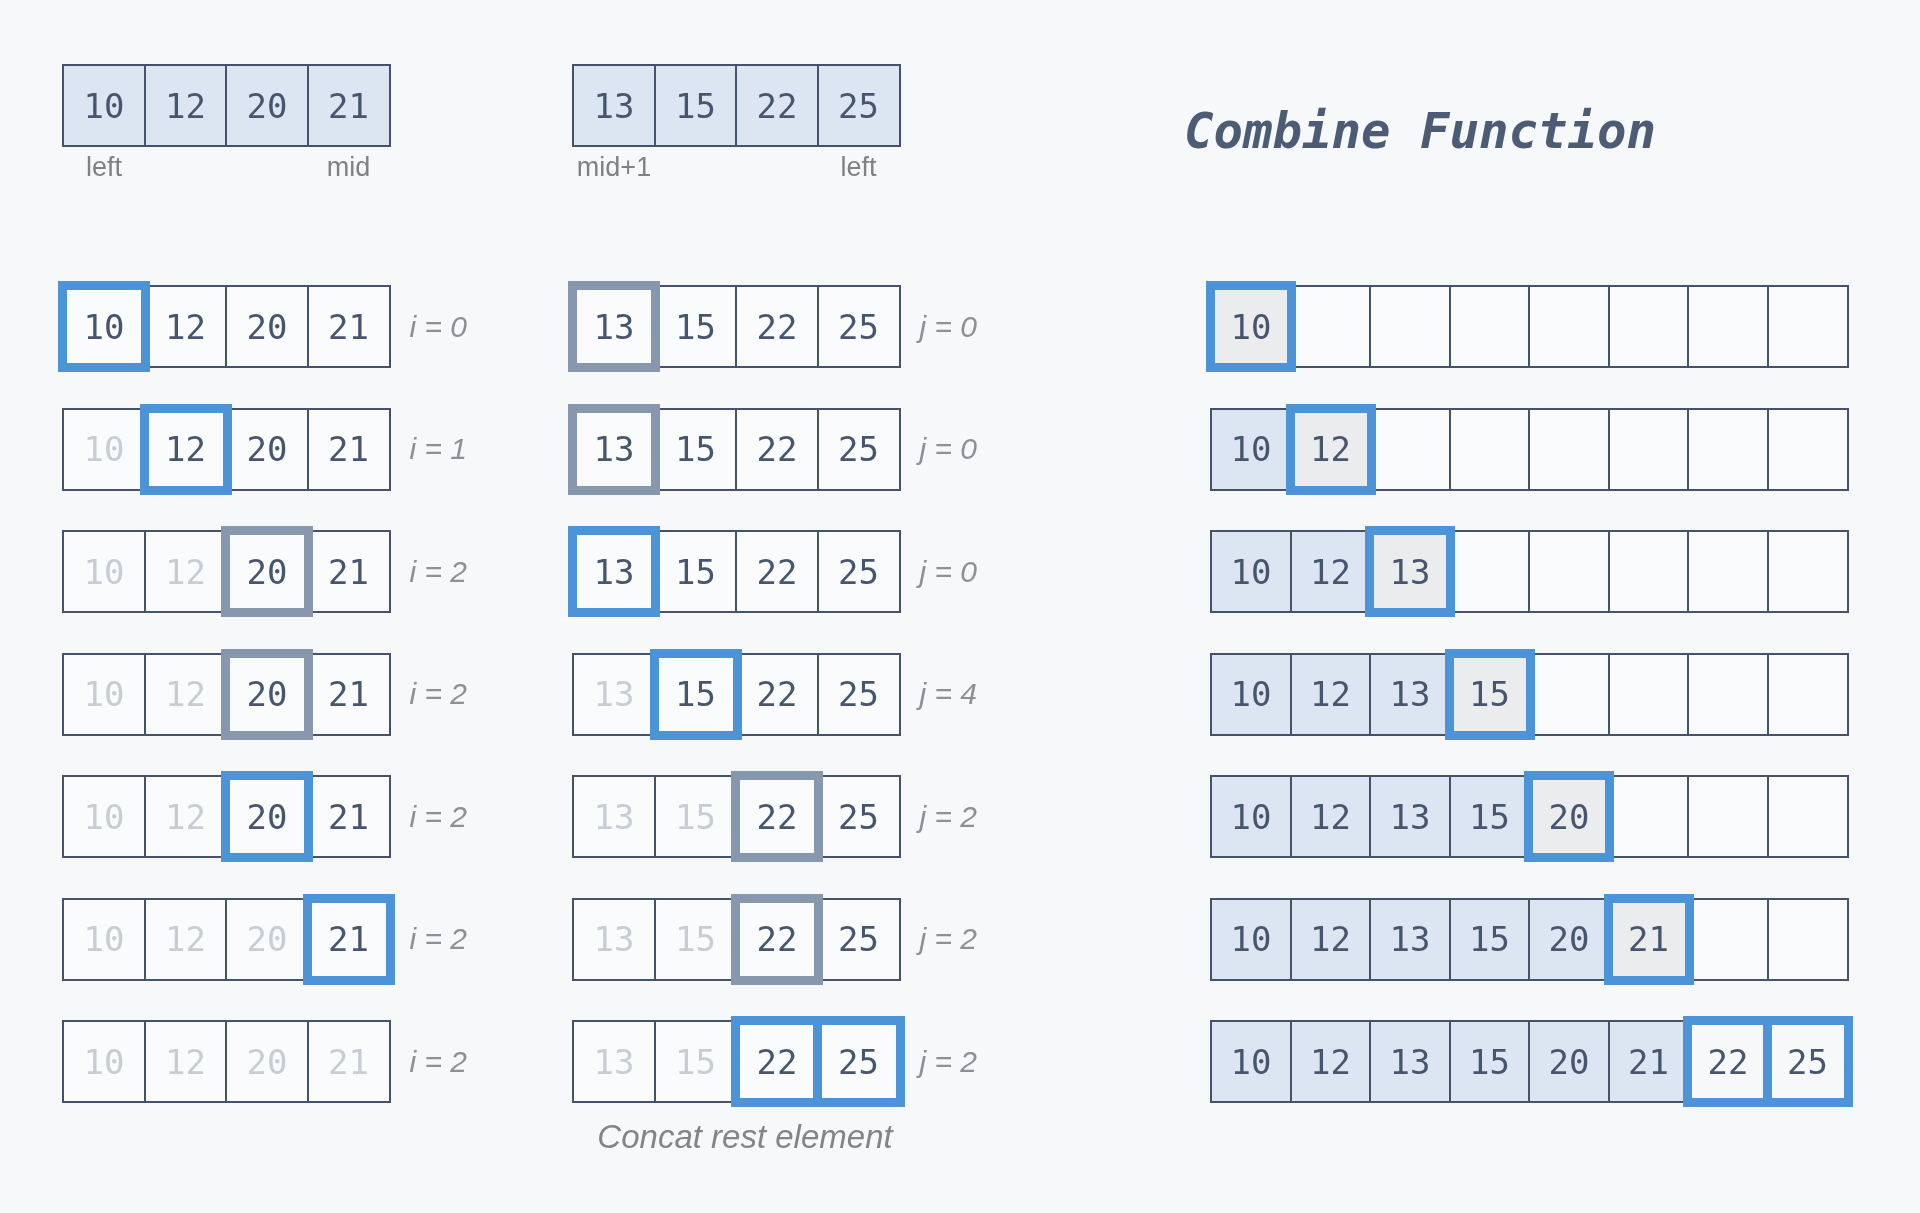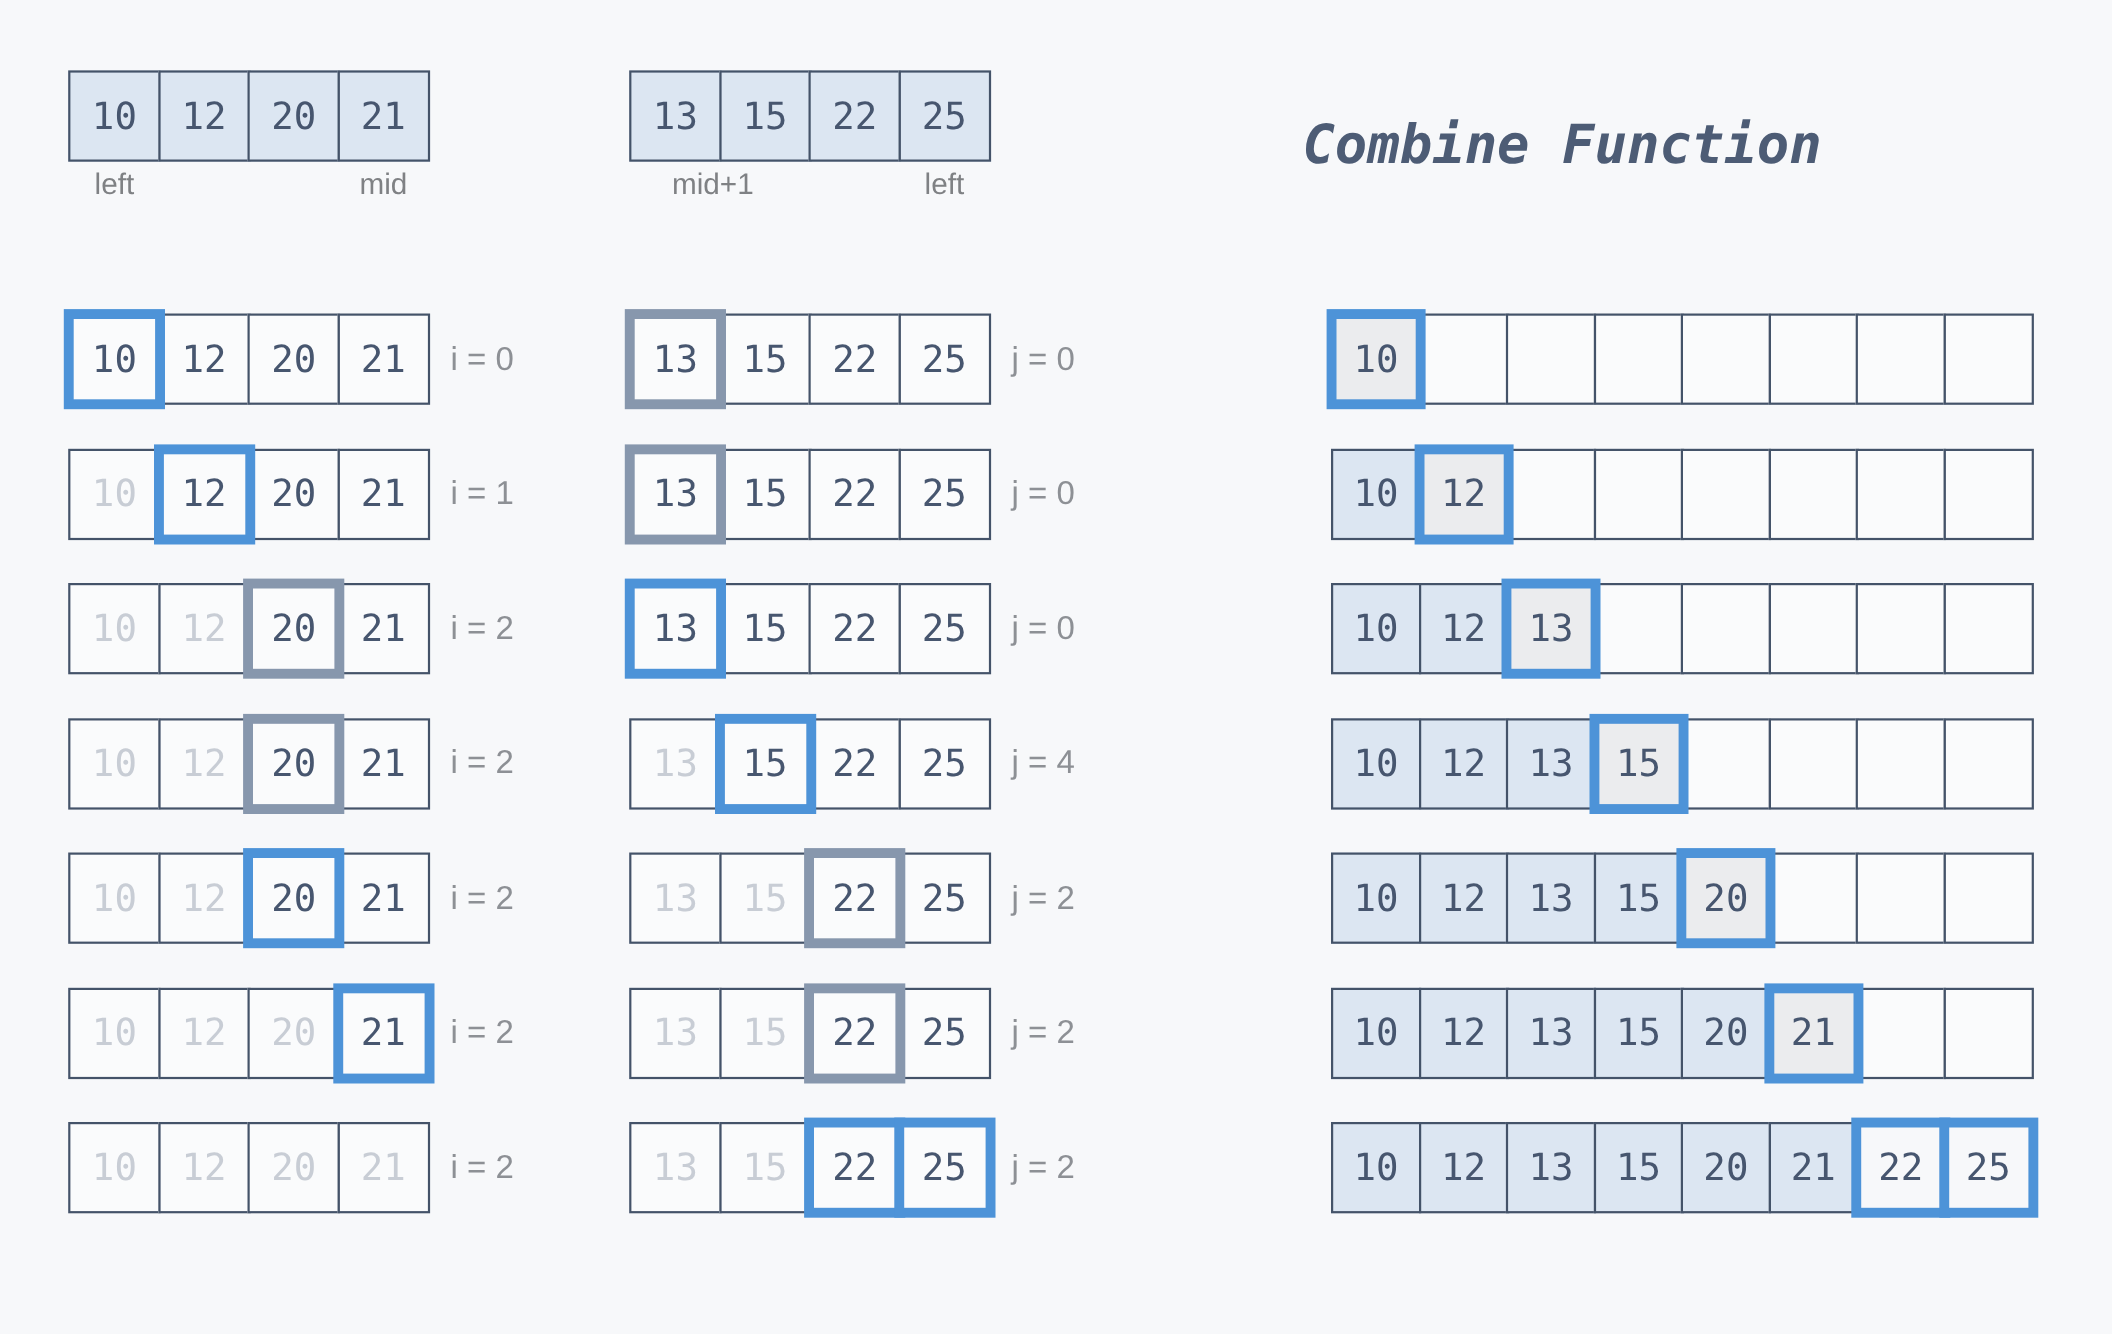--- a/index.html
+++ b/index.html
@@ -46,20 +46,21 @@
     font-size: 27px; color: var(--label);
     white-space: nowrap;
   }
 
   .index-label {
     align-self: center;
     margin-left: 19px;
     font-family: "Liberation Sans", sans-serif;
     font-size: 30px; color: var(--index-label);
     white-space: nowrap;
+    font-style: italic;
   }
 
   .title {
     position: absolute; left: 1184px; top: 72px;
     font-family: "DejaVu Sans Mono", monospace;
     font-style: italic; font-weight: bold;
     font-size: 49px; line-height: 1.1;
     color: var(--title-color);
     white-space: nowrap;
   }
@@ -71,34 +72,35 @@
     font-style: italic; font-size: 33px;
     color: var(--caption-color);
     white-space: nowrap;
   }
 </style>
 </head>
 <body>
 
 <div id="canvas">
   <h1 class="title">Combine Function</h1>
+  <div class="caption">Concat rest element</div>
 <div class="array-block src" style="left: 62px; top: 64px;">
       <div class="cell">10</div>
       <div class="cell">12</div>
       <div class="cell">20</div>
       <div class="cell">21</div>
       <div class="sub-label" style="left: 42px;">left</div>
       <div class="sub-label" style="left: 286.5px;">mid</div>
     </div>
     <div class="array-block src" style="left: 572px; top: 64px;">
       <div class="cell">13</div>
       <div class="cell">15</div>
       <div class="cell">22</div>
       <div class="cell">25</div>
-      <div class="sub-label" style="left: 42px; margin-left: 34px;">mid+1</div>
+      <div class="sub-label" style="left: 42px;">mid+1</div>
       <div class="sub-label" style="left: 286.5px;">left</div>
     </div>
     <div class="row" style="left: 62px; top: 285px;">
       <div class="cell hl-blue">10</div>
       <div class="cell">12</div>
       <div class="cell">20</div>
       <div class="cell">21</div>
       <div class="index-label">i = 0</div>
     </div>
     <div class="row" style="left: 62px; top: 407.5px;">

